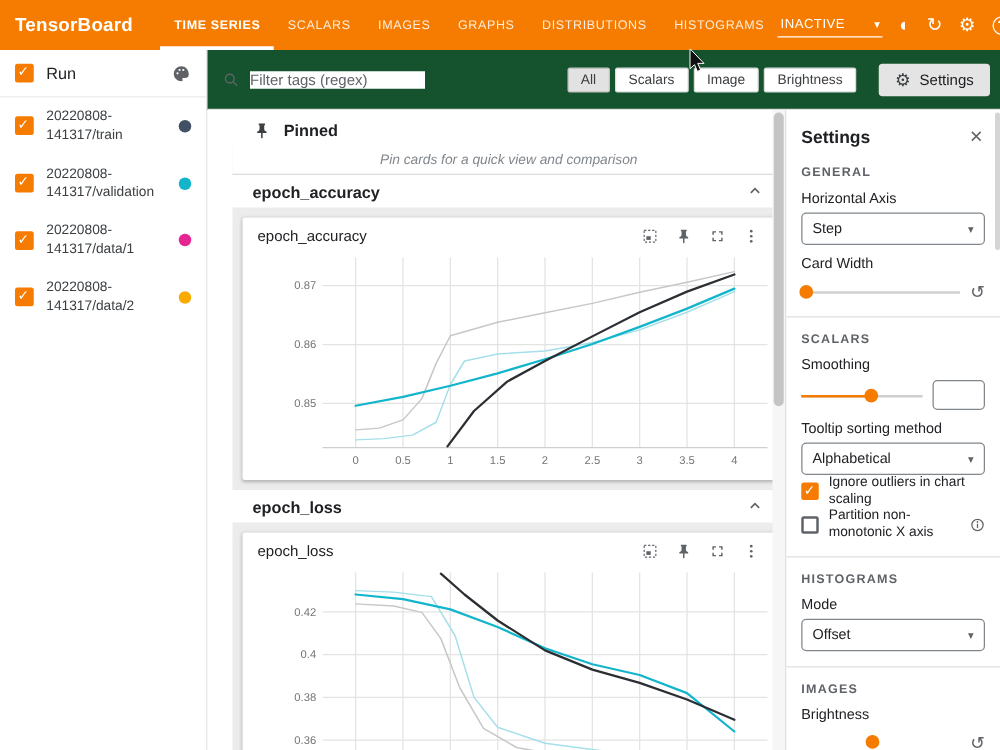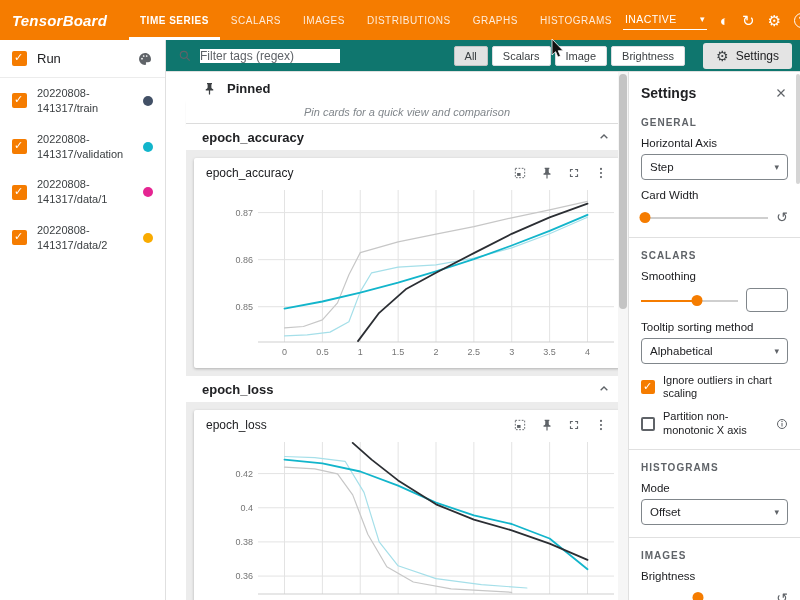--- a/index.html
+++ b/index.html
@@ -2,21 +2,21 @@
 <html><head>
 <meta charset="utf-8">
 <style>
   * { margin:0; padding:0; box-sizing:border-box; }
   html,body { width:800px; height:600px; overflow:hidden; background:#fff;
     font-family:"Liberation Sans", sans-serif; }
   body { position:relative; }
 
   
   .topbar { height:40px; background:#f57c00; display:flex; align-items:center; color:#fff; }
-  .brand { font-size:15px; font-weight:bold; padding:0 22px 0 12px; letter-spacing:.2px;font-style:italic; }
+  .brand { font-size:15px; font-weight:bold; padding:0 22px 0 12px; letter-spacing:.2px; }
   .tabs { display:flex; height:100%; }
   .tab { display:flex; align-items:center; padding:0 11px; font-size:10px; letter-spacing:.5px;
     color:rgba(255,255,255,.85); cursor:pointer; white-space:nowrap; }
   .tab.active { color:#fff; font-weight:bold; box-shadow:inset 0 -3px 0 #fff; }
   .topbar-right { margin-left:auto; display:flex; align-items:center; gap:13px; padding-right:12px; }
   .status-select { display:flex; align-items:center; gap:12px; font-size:10.5px; letter-spacing:.4px;
     border-bottom:1px solid #fff; padding:3px 2px 4px 2px; min-width:84px; }
   .caret { font-size:9px; color:inherit; margin-left:auto; }
   .hicon { font-size:15px; line-height:1; color:#fff; }
   .help-circle { width:15px; height:15px; border:1.5px solid #fff; border-radius:50%; font-size:10px;
@@ -41,22 +41,22 @@
   .palette-btn { margin-left:auto; display:flex; }
   .checkbox { width:15px; height:15px; border-radius:2px; flex:none; position:relative; }
   .checkbox.checked { background:#f57c00; }
   .checkbox.checked::after { content:"\2713"; color:#fff; font-size:11px; position:absolute; left:2px; top:0px; }
   .checkbox.unchecked { border:2px solid #5f6368; background:#fff; }
   .run-row { display:flex; align-items:center; padding:8px 12px; }
   .run-label { font-size:11px; color:#3c4043; margin-left:10px; line-height:1.35; }
   .run-dot { width:10px; height:10px; border-radius:50%; margin-left:auto; flex:none; }
 
   
-  .toolbar { height:32px; border-bottom:1px solid #e0e0e0; display:flex; align-items:center;
-    padding:0 8px 0 12px; gap:8px; flex:none; background:#0f766e; }
+  .toolbar { height:48px; border-bottom:1px solid #e0e0e0; display:flex; align-items:center;
+    padding:0 8px 0 12px; gap:8px; flex:none; background:#14532d; }
   .toolbar input { border:none; outline:none; font-size:12px; color:#3c4043; width:140px;
     font-family:"Liberation Sans", sans-serif; }
   .toolbar input::placeholder { color:#5f6368; }
   .chips { margin-left:auto; display:flex; gap:4px; align-items:center; }
   .chip { font-size:11px; color:#3c4043; border:1px solid #dadce0; border-radius:2px;
     padding:3px 10px; background:#fff; cursor:pointer; }
   .chip.selected { background:#e2e2e2; border-color:#c3c3c3; }
   .settings-btn { display:flex; align-items:center; gap:7px; background:#e4e4e4; border-radius:3px;
     padding:5px 13px; font-size:12px; color:#202124; margin-left:10px; cursor:pointer; }
   .settings-btn .gear { font-size:14px; color:#3c4043; }
@@ -94,21 +94,21 @@
     align-items:center; padding:0 8px; font-size:11.5px; color:#202124; cursor:pointer; }
   .sp-select .caret { color:#5f6368; }
   .slider-row { display:flex; align-items:center; gap:8px; margin-top:8px; height:16px; }
   .slider { flex:1; position:relative; height:13px; cursor:pointer; }
   .slider .track { position:absolute; top:6px; left:0; right:0; height:2px; background:#cfcfcf; }
   .slider .fill { position:absolute; top:6px; left:0; height:2px; background:#f57c00; }
   .slider .knob { position:absolute; top:1px; width:11px; height:11px; border-radius:50%;
     background:#f57c00; transform:translateX(-50%); }
   .reset-btn { color:#5f6368; flex:none; font-size:14px; line-height:1; cursor:pointer; }
   .sp-divider { border-top:1px solid #e0e0e0; margin:12px -12px 0; }
-  .sp-check-row { display:flex; align-items:center; gap:8px; margin-top:10px; }
+  .sp-check-row { display:flex; align-items:center; gap:8px; margin-top:0; }
   .sp-check-row .checkbox { width:14px; height:14px; }
   .sp-check-label { font-size:11px; color:#202124; line-height:1.2; }
   .smoothing-row { display:flex; align-items:center; gap:8px; margin-top:6px; }
   .smoothing-input { width:42px; height:24px; border:1px solid #80868b; border-radius:4px; font-size:11.5px;
     text-align:left; color:#202124; font-family:"Liberation Sans", sans-serif; flex:none;padding-left:40px; }
   .sp-scroll-thumb { position:absolute; right:0; top:2px; width:4px; height:110px; background:#d5d5d5; border-radius:2px; }
 
   .cursor { position:absolute; left:551px; top:39px; z-index:99; pointer-events:none; }
 </style>
 </head>
@@ -120,24 +120,24 @@
     <div class="tab active">
         <span>TIME SERIES</span>
       </div>
     <div class="tab">
         <span>SCALARS</span>
       </div>
     <div class="tab">
         <span>IMAGES</span>
       </div>
     <div class="tab">
+        <span>GRAPHS</span>
+      </div>
+    <div class="tab">
         <span>DISTRIBUTIONS</span>
-      </div>
-    <div class="tab">
-        <span>GRAPHS</span>
       </div>
     <div class="tab">
         <span>HISTOGRAMS</span>
       </div>
   </nav>
   <div class="topbar-right">
     <div class="status-select">
       <span>INACTIVE</span>
       <span class="caret">▾</span>
     </div>

